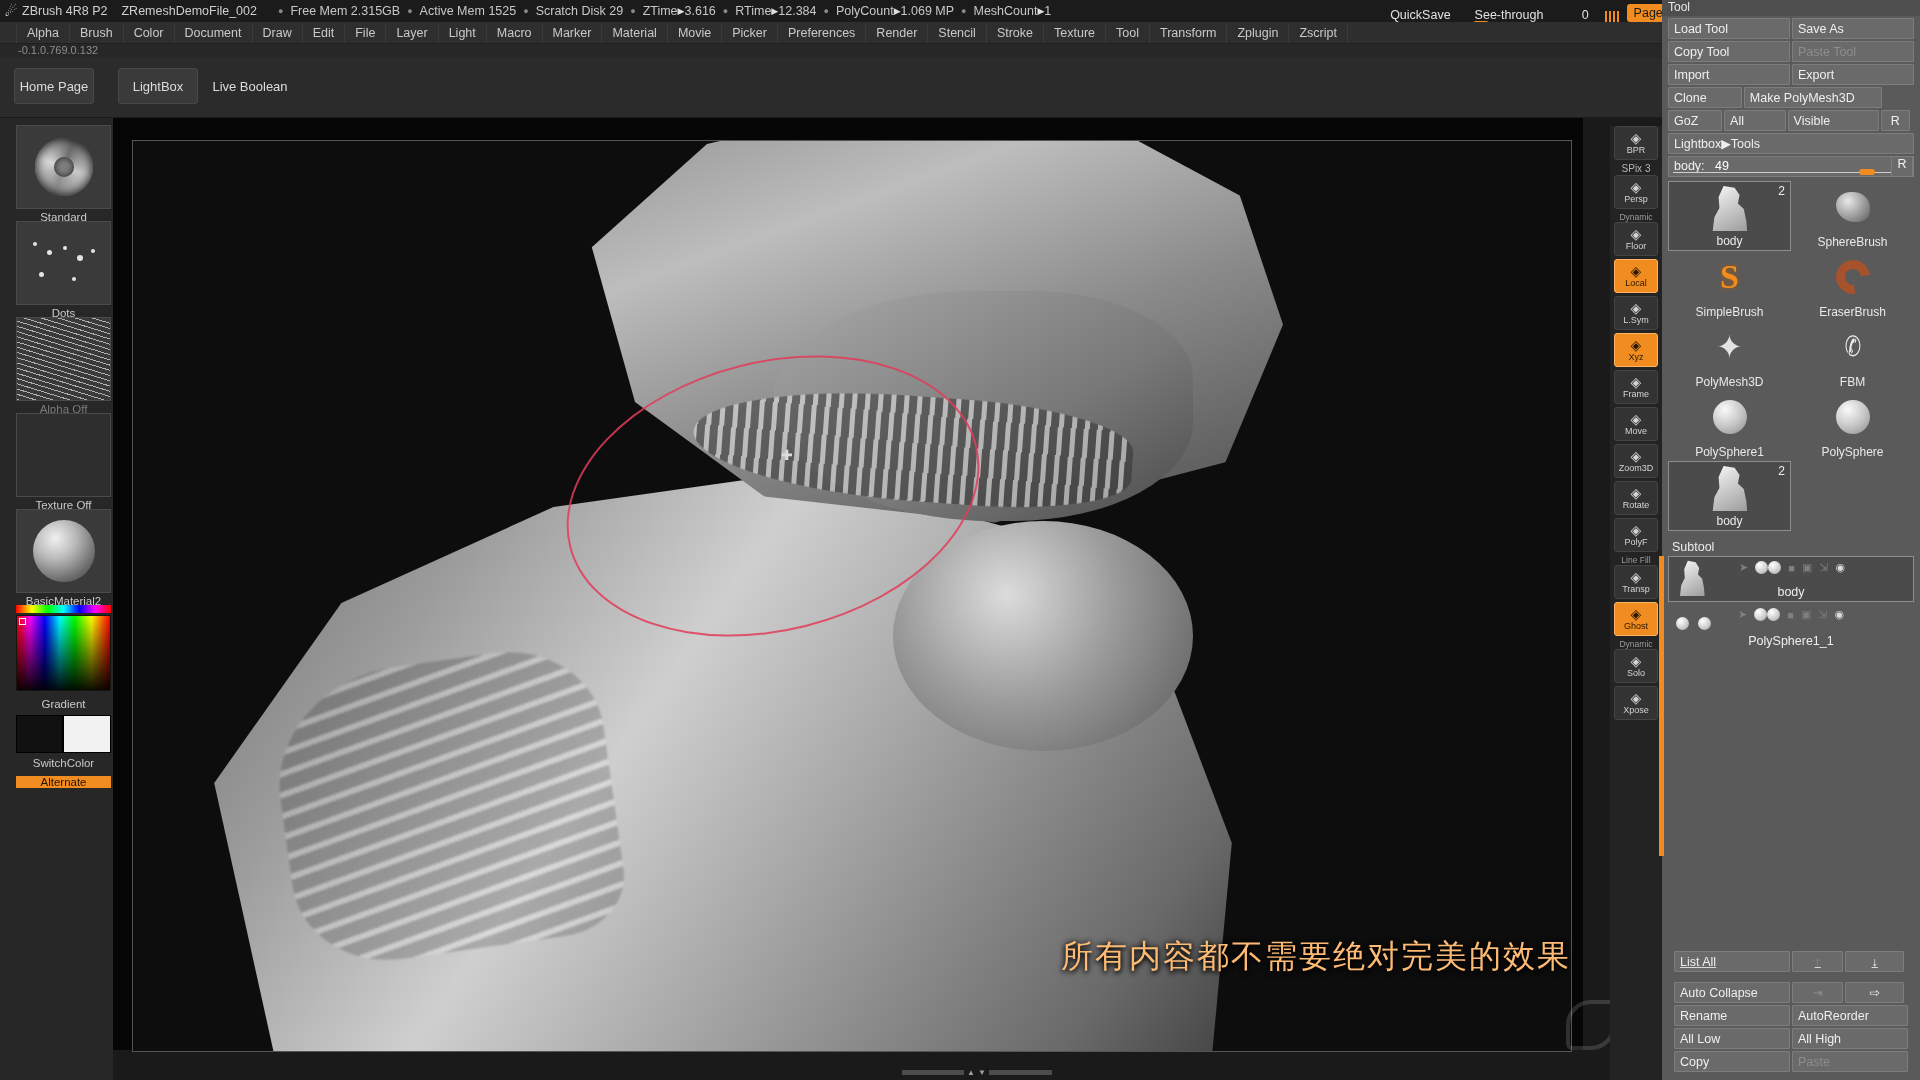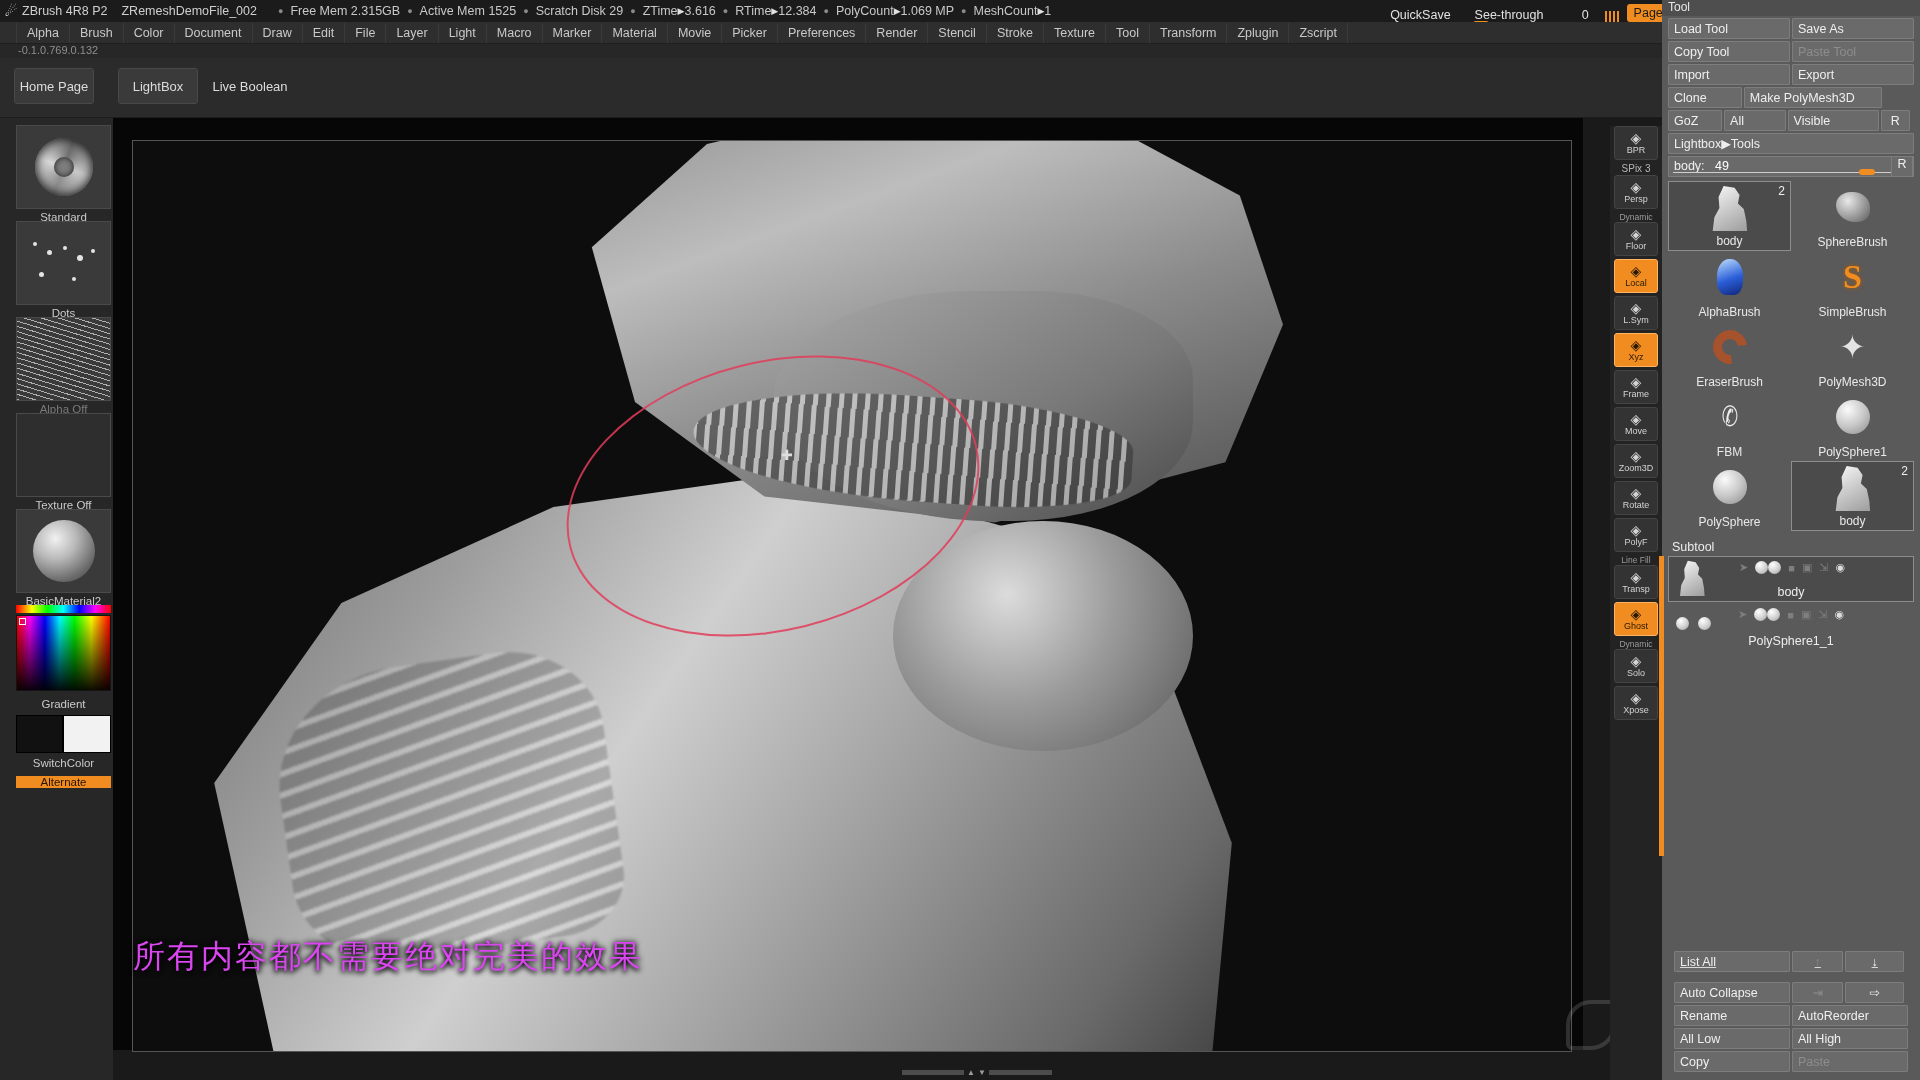--- a/index.html
+++ b/index.html
@@ -181,22 +181,22 @@
     border-radius:50%;
     filter:blur(.5px);
   }
   .brushring{
     position:absolute; left:430px; top:220px; width:420px; height:270px;
     border:2px solid rgba(226,60,90,.85); border-radius:50%;
     transform:rotate(-14deg);
   }
   .cursor-cross{ position:absolute; left:648px; top:306px; color:#ddd; font-size:14px; }
   .subtitle{
-    position:absolute; left:0; right:0; bottom:72px; text-align:left;
-    font-size:32px; color:#d946ef; letter-spacing:2px;
+    position:absolute; left:0; right:0; bottom:72px; text-align:right;
+    font-size:32px; color:#fdba74; letter-spacing:2px;
     text-shadow:0 0 6px #000, 0 2px 5px #000;
     font-family:"DejaVu Sans", sans-serif;
   }
   .watermark{
     position:absolute; right:24px; bottom:20px; width:250px; height:70px;
     color:rgba(190,190,190,.22); font-size:21px; font-weight:bold; line-height:24px;
     text-align:left; letter-spacing:2px; display:flex; gap:10px; align-items:center;
   }
   .wm-mark{ width:50px; height:50px; border:4px solid rgba(190,190,190,.2); border-radius:50% 6px 50% 6px;}
 
@@ -645,26 +645,20 @@
             <div class="bcap">body</div>
           </div>
           <div class="bcell">
             <div class="bico">
               <div class="rock"></div>
             </div>
             <div class="bcap">SphereBrush</div>
           </div>
           <div class="bcell">
             <div class="bico">
-              <div class="alphab"></div>
-            </div>
-            <div class="bcap">AlphaBrush</div>
-          </div>
-          <div class="bcell">
-            <div class="bico">
               <div class="simpleS">S</div>
             </div>
             <div class="bcap">SimpleBrush</div>
           </div>
           <div class="bcell">
             <div class="bico">
               <div class="eraserC"></div>
             </div>
             <div class="bcap">EraserBrush</div>
           </div>

